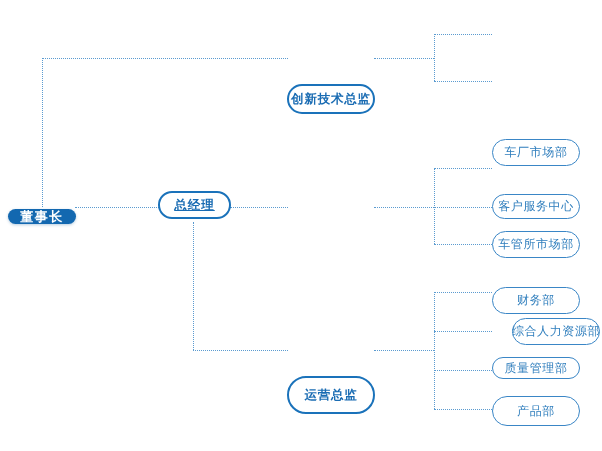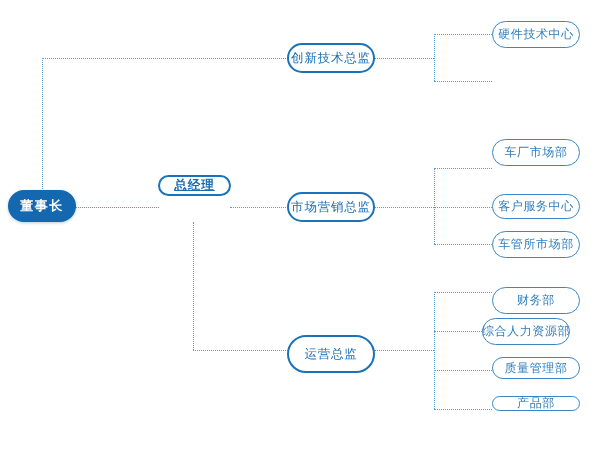--- a/index.html
+++ b/index.html
@@ -59,23 +59,24 @@
     border: 2px solid #1a72ba;
     color: #1a6cb3;
     font-weight: bold;
     font-size: 12.5px;
     letter-spacing: 1px;
   }
   .node-l2 {
     background: #ffffff;
     border: 2px solid #1a72ba;
     color: #1a6cb3;
-    font-weight: normal;
+    font-weight: bold;
     font-size: 12.5px;
     letter-spacing: 0.8px;
+    margin-top: 41px;
   }
   .node-leaf {
     background: #ffffff;
     border: 1.4px solid #3a86c6;
     color: #2f7ebd;
     font-weight: normal;
     font-size: 12px;
     letter-spacing: 0.6px;
   }
 </style>
@@ -106,40 +107,38 @@
   <div class="conn h" style="left:434px; top:207px; width:58px;"></div>
   <div class="conn h" style="left:434px; top:244px; width:58px;"></div>
 
   <div class="conn h" style="left:374px; top:350px; width:60px;"></div>
   <div class="conn v" style="left:434px; top:292px; height:117px;"></div>
   <div class="conn h" style="left:434px; top:292px; width:58px;"></div>
   <div class="conn h" style="left:434px; top:331px; width:58px;"></div>
   <div class="conn h" style="left:434px; top:370px; width:58px;"></div>
   <div class="conn h" style="left:434px; top:409px; width:58px;"></div>
 
-  <div class="node node-root" style="left:8px; top:190px; width:68px; height:32px;font-family:Liberation Mono, monospace;">董事长</div>
+  <div class="node node-root" style="left:8px; top:209px; width:68px; height:15px;font-family:Liberation Mono, monospace;">董事长</div>
 
-  <div class="node node-l1" style="left:158px; top:175px; width:73px; height:21px;text-decoration:underline;">总经理</div>
+  <div class="node node-l1" style="left:158px; top:191px; width:73px; height:28px;text-decoration:underline;">总经理</div>
 
   <div class="node node-l2" style="left:287px; top:43px; width:88px; height:30px;">创新技术总监</div>
 
-  <div class="node node-l2" style="left:287px; top:192px; width:88px; height:30px;">市场营销总监</div>
 
   <div class="node node-l2" style="left:287px; top:335px; width:88px; height:38px;">运营总监</div>
 
-  <div class="node node-leaf" style="left:492px; top:21px; width:88px; height:27px;">硬件技术中心</div>
 
 
   <div class="node node-leaf" style="left:492px; top:139px; width:88px; height:27px;">车厂市场部</div>
 
   <div class="node node-leaf" style="left:492px; top:194px; width:88px; height:25px;">客户服务中心</div>
 
   <div class="node node-leaf" style="left:492px; top:231px; width:88px; height:27px;font-family:Liberation Serif, serif;">车管所市场部</div>
 
   <div class="node node-leaf" style="left:492px; top:279px; width:88px; height:27px;margin-top:8px;">财务部</div>
 
-  <div class="node node-leaf" style="left:482px; top:318px; width:88px; height:27px;">综合人力资源部</div>
+  <div class="node node-leaf" style="left:512px; top:318px; width:88px; height:27px;">综合人力资源部</div>
 
   <div class="node node-leaf" style="left:492px; top:357px; width:88px; height:22px;">质量管理部</div>
 
-  <div class="node node-leaf" style="left:492px; top:396px; width:88px; height:15px;font-family:Liberation Serif, serif;">产品部</div>
+  <div class="node node-leaf" style="left:492px; top:396px; width:88px; height:30px;font-family:Liberation Serif, serif;">产品部</div>
 
 </div>
 
 </body></html>

